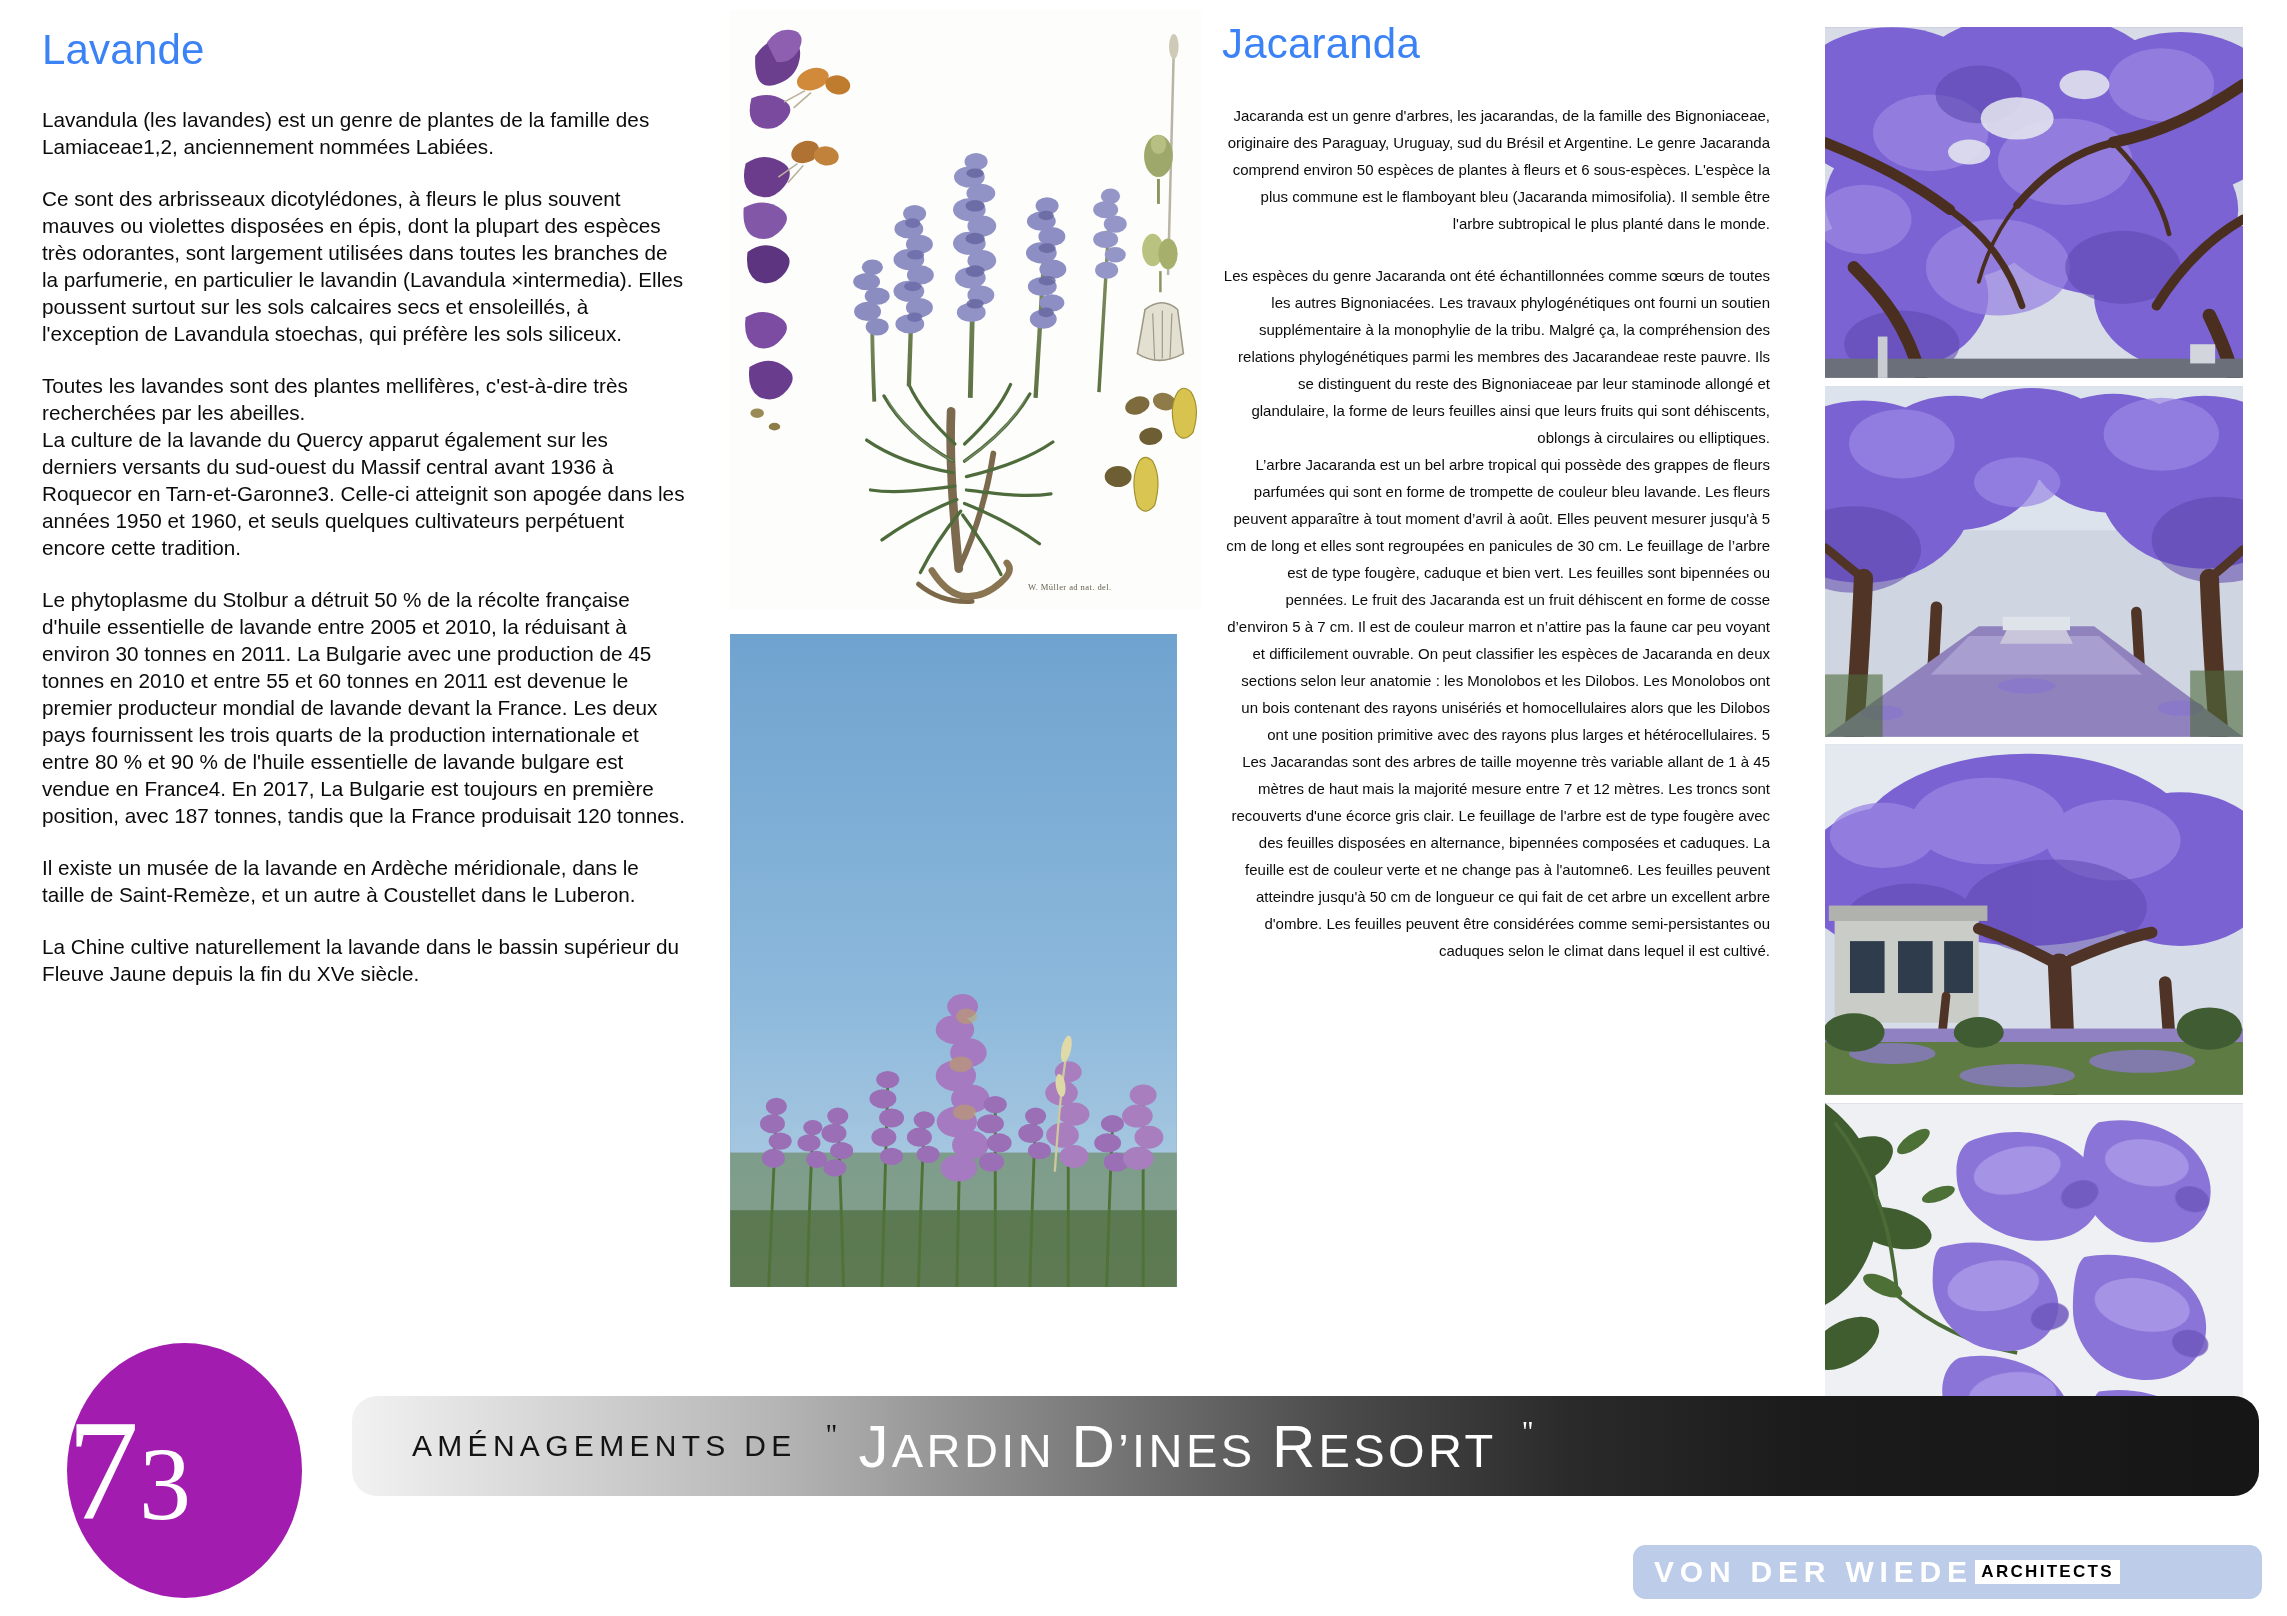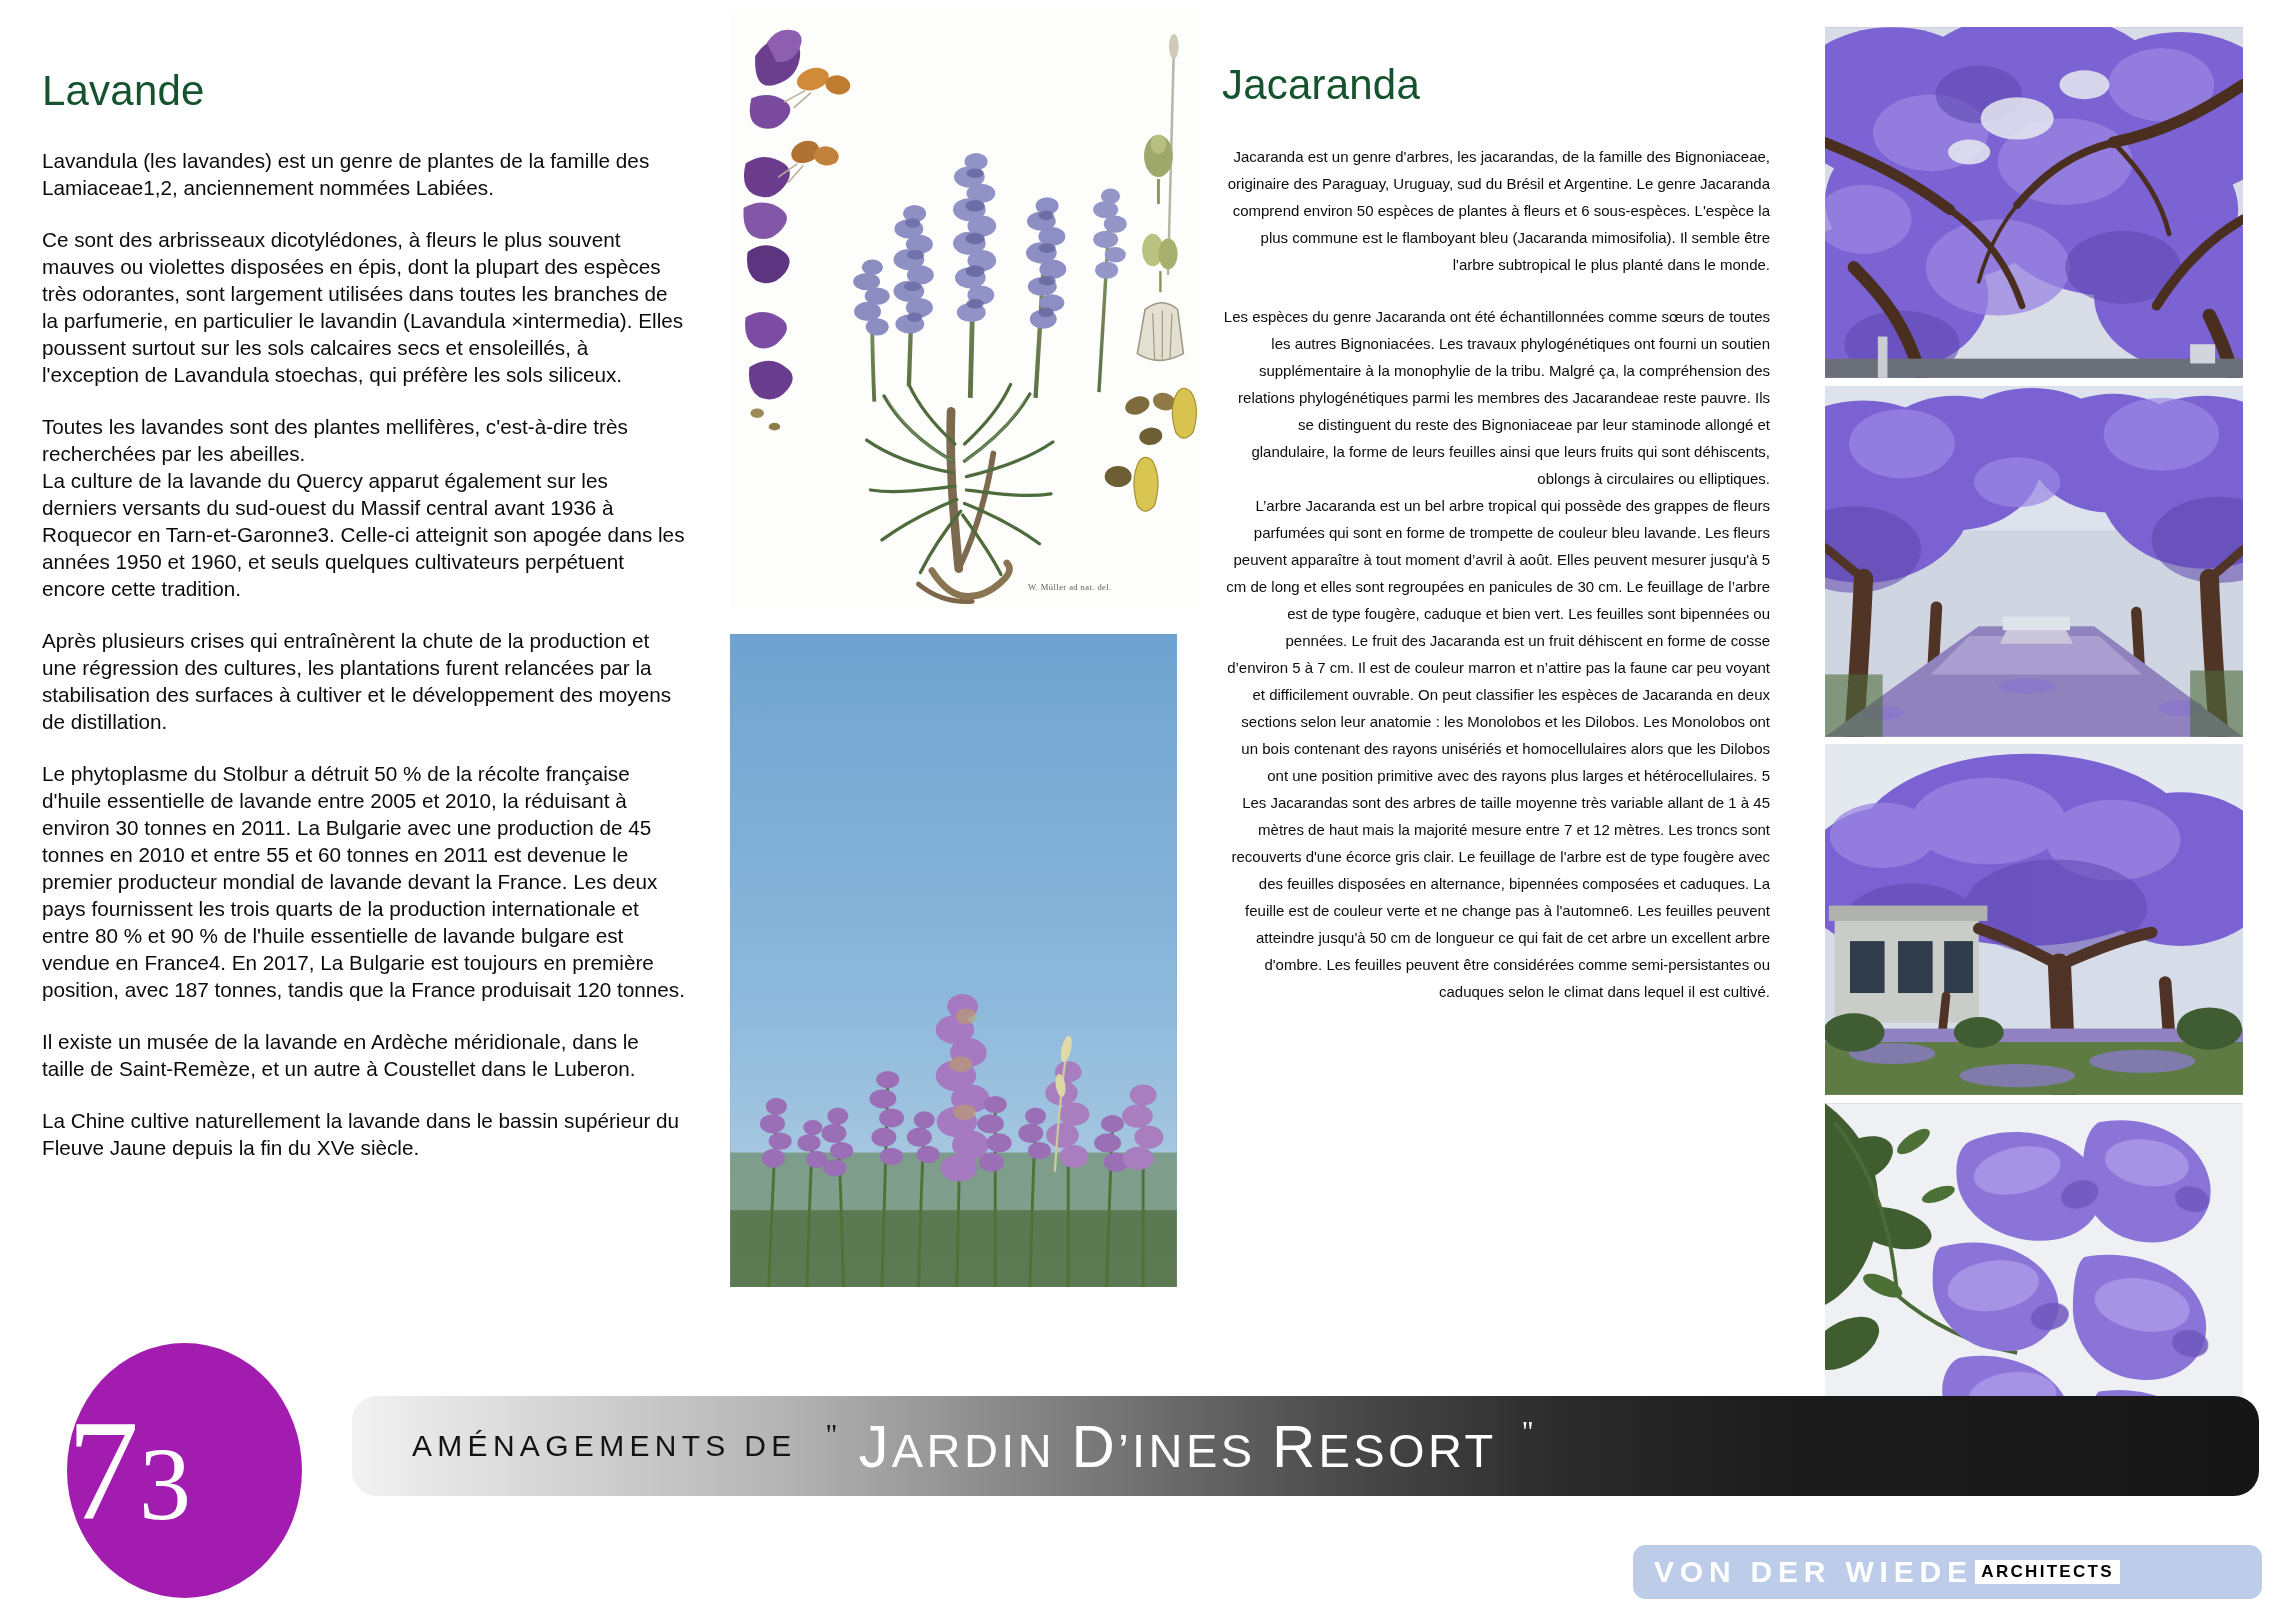--- a/index.html
+++ b/index.html
@@ -7,22 +7,22 @@
     width: 2287px; height: 1617px;
     background: #ffffff;
     font-family: "Liberation Sans", sans-serif;
     overflow: hidden;
   }
   .page { position: relative; width: 2287px; height: 1617px; background: #fff; }
 
   
   .col-lavande { position: absolute; left: 42px; top: 27px; width: 644px; }
   h1.section-title {
-    font-size: 42px; font-weight: 400; color: #14532d;
-    letter-spacing: 0.2px; margin-bottom: 33px; line-height: 1.1; margin-top: 41px;
+    font-size: 42px; font-weight: 400; color: #3b82f6;
+    letter-spacing: 0.2px; margin-bottom: 33px; line-height: 1.1;
   }
   .body-text { font-size: 20.7px; line-height: 27px; color: #0b0b0b; }
   .body-text p { margin: 0 0 25px 0; }
   .body-text p.tight { margin-bottom: 0; }
 
   
   .col-jacaranda { position: absolute; left: 1222px; top: 21px; width: 548px; }
   .col-jacaranda h1.section-title { margin-bottom: 35px; }
   .col-jacaranda .body-text { font-size: 15px; line-height: 27px; text-align: right; }
 
@@ -114,21 +114,20 @@
 
 <div class="page">
 
   <div class="col-lavande">
     <h1 class="section-title">Lavande</h1>
     <div class="body-text">
       <p>Lavandula (les lavandes) est un genre de plantes de la famille des Lamiaceae1,2, anciennement nommées Labiées.</p>
       <p>Ce sont des arbrisseaux dicotylédones, à fleurs le plus souvent mauves ou violettes disposées en épis, dont la plupart des espèces très odorantes, sont largement utilisées dans toutes les branches de la parfumerie, en particulier le lavandin (Lavandula ×intermedia). Elles poussent surtout sur les sols calcaires secs et ensoleillés, à l'exception de Lavandula stoechas, qui préfère les sols siliceux.</p>
       <p style="white-space:pre-line">Toutes les lavandes sont des plantes mellifères, c'est-à-dire très recherchées par les abeilles.
 La culture de la lavande du Quercy apparut également sur les derniers versants du sud-ouest du Massif central avant 1936 à Roquecor en Tarn-et-Garonne3. Celle-ci atteignit son apogée dans les années 1950 et 1960, et seuls quelques cultivateurs perpétuent encore cette tradition.</p>
-      <p>Après plusieurs crises qui entraînèrent la chute de la production et une régression des cultures, les plantations furent relancées par la stabilisation des surfaces à cultiver et le développement des moyens de distillation.</p>
       <p>Le phytoplasme du Stolbur a détruit 50 % de la récolte française d'huile essentielle de lavande entre 2005 et 2010, la réduisant à environ 30 tonnes en 2011. La Bulgarie avec une production de 45 tonnes en 2010 et entre 55 et 60 tonnes en 2011 est devenue le premier producteur mondial de lavande devant la France. Les deux pays fournissent les trois quarts de la production internationale et entre 80 % et 90 % de l'huile essentielle de lavande bulgare est vendue en France4. En 2017, La Bulgarie est toujours en première position, avec 187 tonnes, tandis que la France produisait 120 tonnes.</p>
       <p>Il existe un musée de la lavande en Ardèche méridionale, dans le taille de Saint-Remèze, et un autre à Coustellet dans le Luberon.</p>
       <p class="tight">La Chine cultive naturellement la lavande dans le bassin supérieur du Fleuve Jaune depuis la fin du XVe siècle.</p>
     </div>
   </div>
 
   <div class="plate">
     <svg width="471" height="600" viewBox="0 0 490 625">
       <defs>
         <linearGradient id="stemg" x1="0" y1="0" x2="0" y2="1">

